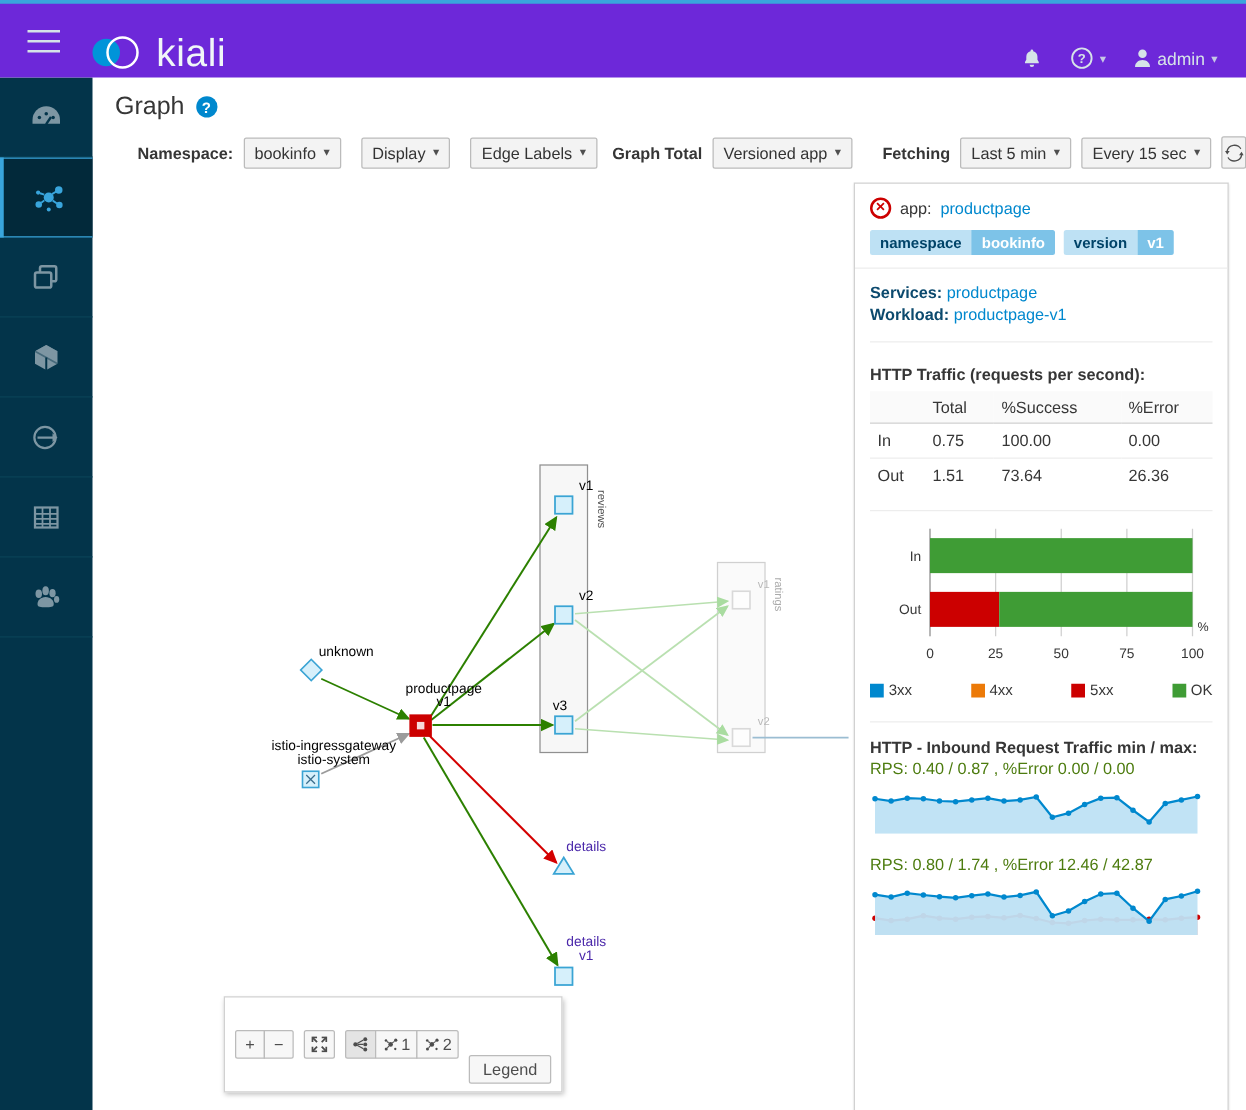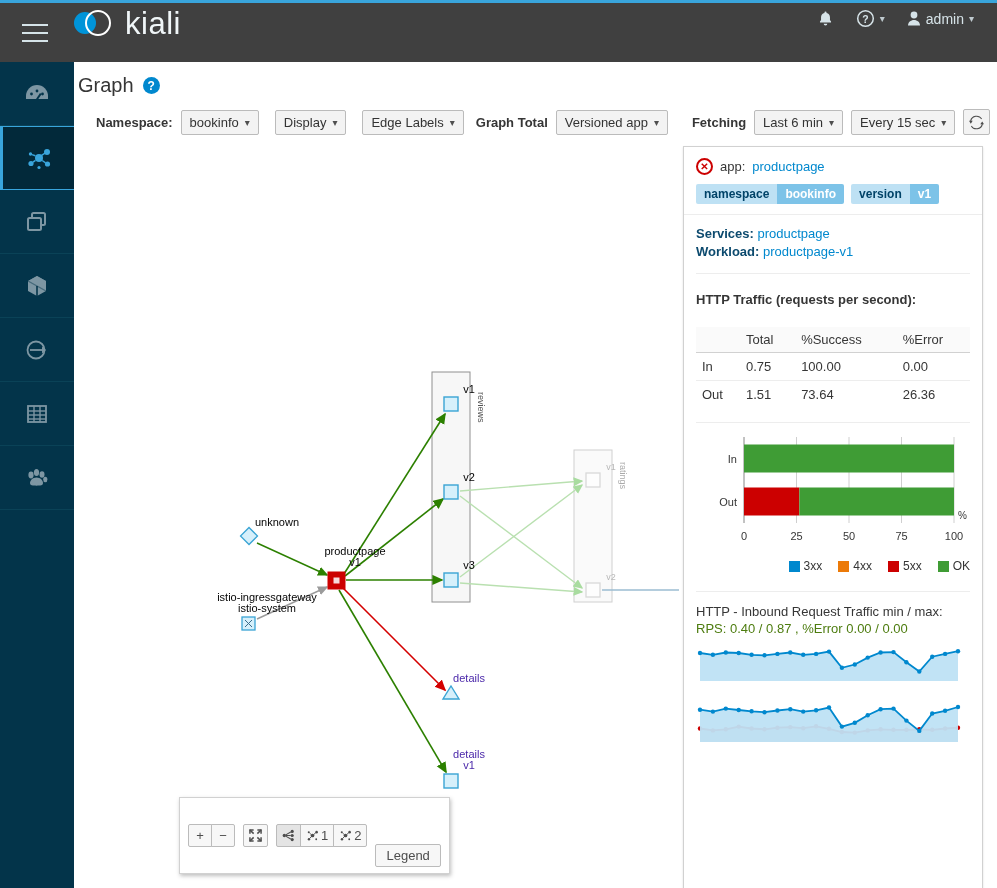--- a/index.html
+++ b/index.html
@@ -8,23 +8,23 @@
     width: 997px; height: 888px;
     font-family: "Liberation Sans", sans-serif;
     font-size: 13px;
     color: #363636;
     background: #fff;
     overflow: hidden;
   }
   
   #masthead {
     position: absolute; top: 0; left: 0; width: 997px; height: 62px;
-    background: #404040;
+    background: #6d28d9;
     border-top: 3px solid #39a5dc;
-    display: flex; align-items: flex-start;
+    display: flex; align-items: flex-end;
     z-index: 30;
   }
   #hamburger {
     width: 70px; height: 59px;
     display: flex; flex-direction: column; align-items: center; justify-content: center;
     cursor: pointer;
   }
   #hamburger span { display: block; width: 26px; height: 2px; background: #d5e3e8; margin: 3px 0; }
   #brand { display: flex; align-items: center; gap: 9px; margin-left: 0px; }
   #brand-mark { width: 46px; height: 40px; }
@@ -53,21 +53,21 @@
     border-bottom: 1px solid #39a5dc;
     color: #39a5dc;
   }
   .vnav-item svg { display: block; }
 
   
   #page {
     position: absolute; top: 62px; left: 74px; width: 923px; height: 826px;
     background: #fff;
   }
-  #page-header { padding: 12px 0 0 4px; }
+  #page-header { padding: 12px 0 0 18px; }
   #page-title-row { display: flex; align-items: center; gap: 9px; }
   #page-title { font-size: 20px; color: #363636; font-weight: 400; }
   .help-circle {
     width: 17px; height: 17px; border-radius: 50%;
     background: #0088ce; color: #fff; font-size: 12px; font-weight: bold;
     display: flex; align-items: center; justify-content: center;
     cursor: pointer;
   }
   #toolbar {
     display: flex; align-items: center; gap: 8px;
@@ -146,37 +146,37 @@
     background: #bee1f4; color: #004368; font-weight: bold;
     padding: 3px 8px; font-size: 12px; border-radius: 2px 0 0 2px;
   }
   .badge-val {
     background: #7dc3e8; color: #fff; font-weight: bold;
     padding: 3px 8px; font-size: 12px; border-radius: 0 2px 2px 0;
   }
   .sp-body { padding: 11px 12px 0 12px; font-size: 13px; }
   .kv { margin: 0 0 3px 0; }
   .kv b { font-weight: bold; color: #0c4a6e; }
-  .sp-sec-title { font-weight: bold; font-size: 13px; margin: 18px 0 20px 0; }
+  .sp-sec-title { font-weight: bold; font-size: 13px; margin: 18px 0 6px 0; }
   .sp-divider { border: 0; border-top: 1px solid #ededed; margin: 14px 0 0 0; }
 
   table.traffic { width: 100%; border-collapse: collapse; font-size: 13px; }
   table.traffic thead th {
     background: #fafafa; color: #363636; font-weight: normal;
     text-align: left; padding: 5px 6px; border-bottom: 1px solid #d1d1d1;
   }
   table.traffic thead th:first-child { width: 44px; }
   table.traffic tbody td { padding: 6px 6px; border-bottom: 1px solid #ededed; color: #363636; }
   table.traffic tbody tr:last-child td { border-bottom: none; }
 
-  .chart-legend { display: flex; justify-content: flex-end; gap: 16px; margin-top: 5px; font-size: 12px; }
+  .chart-legend { display: flex; justify-content: space-between; gap: 16px; margin-top: 5px; font-size: 12px; }
   .chart-legend .li { display: flex; align-items: center; gap: 4px; }
   .swatch { width: 11px; height: 11px; display: inline-block; }
 
-  .spark-title { font-weight: normal; font-size: 13px; margin: 0 0 2px 0; }
+  .spark-title { font-weight: bold; font-size: 13px; margin: 0 0 2px 0; }
   .spark-sub { font-size: 13px; color: #4d7c0f; margin: 0 0 5px 0; }
 </style>
 </head>
 <body>
 
 <div id="masthead">
   <div id="hamburger">
     <span></span>
       <span></span>
       <span></span>
@@ -305,21 +305,21 @@
         <span>Edge Labels</span>
         <span class="caret">▾</span>
       </div>
       <span class="tb-label" style="margin-left:4px">Graph Total</span>
       <div class="dd">
         <span>Versioned app</span>
         <span class="caret">▾</span>
       </div>
       <span class="tb-label" style="margin-left:16px">Fetching</span>
       <div class="dd">
-        <span>Last 6 min</span>
+        <span>Last 5 min</span>
         <span class="caret">▾</span>
       </div>
       <div class="dd">
         <span>Every 15 sec</span>
         <span class="caret">▾</span>
       </div>
       <div class="icon-btn">
         <svg width="15" height="15" viewBox="0 0 16 16">
           <path d="M13.2 4.6A6 6 0 0 0 2.4 6.2H4L1.9 9.2 0 6.2h1.2a6.9 6.9 0 0 1 12.7-2.1z" fill="#4d4d4d"></path>
           <path d="M2.8 11.4a6 6 0 0 0 10.8-1.6H12l2.1-3 1.9 3h-1.2a6.9 6.9 0 0 1-12.7 2.1z" fill="#4d4d4d"></path>
@@ -438,21 +438,21 @@
       <g>
         <rect x="370" y="712" width="14" height="14" fill="#d6f0fb" stroke="#3aa4d4" stroke-width="1.4"></rect>
       </g>
     </svg>
 
     <div class="node-label" style="left:149px; top:371px; width:72px;">unknown</div>
     <div class="node-label" style="left:108px; top:446px; width:134px;">istio-ingressgateway<br>istio-system</div>
     <div class="node-label" style="left:212px; top:400px; width:102px;">productpage<br>v1</div>
     <div class="node-label" style="left:353px; top:238px; width:48px;">v1</div>
     <div class="node-label" style="left:353px; top:326px; width:48px;">v2</div>
-    <div class="node-label" style="left:353px; top:414px; width:48px;">v3</div>
+    <div class="node-label" style="left:332px; top:414px; width:48px;">v3</div>
     <div class="node-label faded" style="left:495px; top:316px; width:48px; font-size:9px;">v1</div>
     <div class="node-label faded" style="left:495px; top:426px; width:48px; font-size:9px;">v2</div>
 
     <div class="node-label service" style="left:338px; top:527px; width:78px;">details</div>
     <div class="node-label service" style="left:338px; top:603px; width:78px;">details<br>v1</div>
 
     <div id="graph-tools">
       <div class="gt-group">
         <div class="gt-btn">+</div>
         <div class="gt-btn">−</div>
@@ -638,20 +638,21 @@
             <circle cx="197.5" cy="11.1" r="2.2" fill="#0088ce"></circle>
             <circle cx="210.4" cy="21.2" r="2.2" fill="#0088ce"></circle>
             <circle cx="223.3" cy="30.5" r="2.2" fill="#0088ce"></circle>
             <circle cx="236.2" cy="15.7" r="2.2" fill="#0088ce"></circle>
             <circle cx="249.1" cy="12.9" r="2.2" fill="#0088ce"></circle>
             <circle cx="262.0" cy="10.2" r="2.2" fill="#0088ce"></circle>
           </svg>
       </div>
 
       <div style="margin-top:14px;">
+        <div class="spark-sub">RPS: 0.80 / 1.74 , %Error 12.46 / 42.87</div>
         <svg id="spark-out" width="266" height="44">
             <path d="M4.0,30.5 L16.9,32.4 L29.8,31.3 L42.7,28.6 L55.6,30.5 L68.5,31.3 L81.4,29.7 L94.3,29.1 L107.2,30.2 L120.1,28.3 L133.0,30.8 L145.9,34.0 L158.8,34.6 L171.7,32.4 L184.6,31.3 L197.5,31.8 L210.4,31.8 L223.3,31.3 L236.2,31.8 L249.1,30.5 L262.0,29.7 L262,44 L4,44 Z" fill="#d6b4b8" opacity="0.95"></path>
             <path d="M4.0,30.5 L16.9,32.4 L29.8,31.3 L42.7,28.6 L55.6,30.5 L68.5,31.3 L81.4,29.7 L94.3,29.1 L107.2,30.2 L120.1,28.3 L133.0,30.8 L145.9,34.0 L158.8,34.6 L171.7,32.4 L184.6,31.3 L197.5,31.8 L210.4,31.8 L223.3,31.3 L236.2,31.8 L249.1,30.5 L262.0,29.7" fill="none" stroke="#cc0000" stroke-width="1.8"></path>
             <circle cx="4.0" cy="30.5" r="2.2" fill="#cc0000"></circle>
             <circle cx="16.9" cy="32.4" r="2.2" fill="#cc0000"></circle>
             <circle cx="29.8" cy="31.3" r="2.2" fill="#cc0000"></circle>
             <circle cx="42.7" cy="28.6" r="2.2" fill="#cc0000"></circle>
             <circle cx="55.6" cy="30.5" r="2.2" fill="#cc0000"></circle>
             <circle cx="68.5" cy="31.3" r="2.2" fill="#cc0000"></circle>
             <circle cx="81.4" cy="29.7" r="2.2" fill="#cc0000"></circle>

